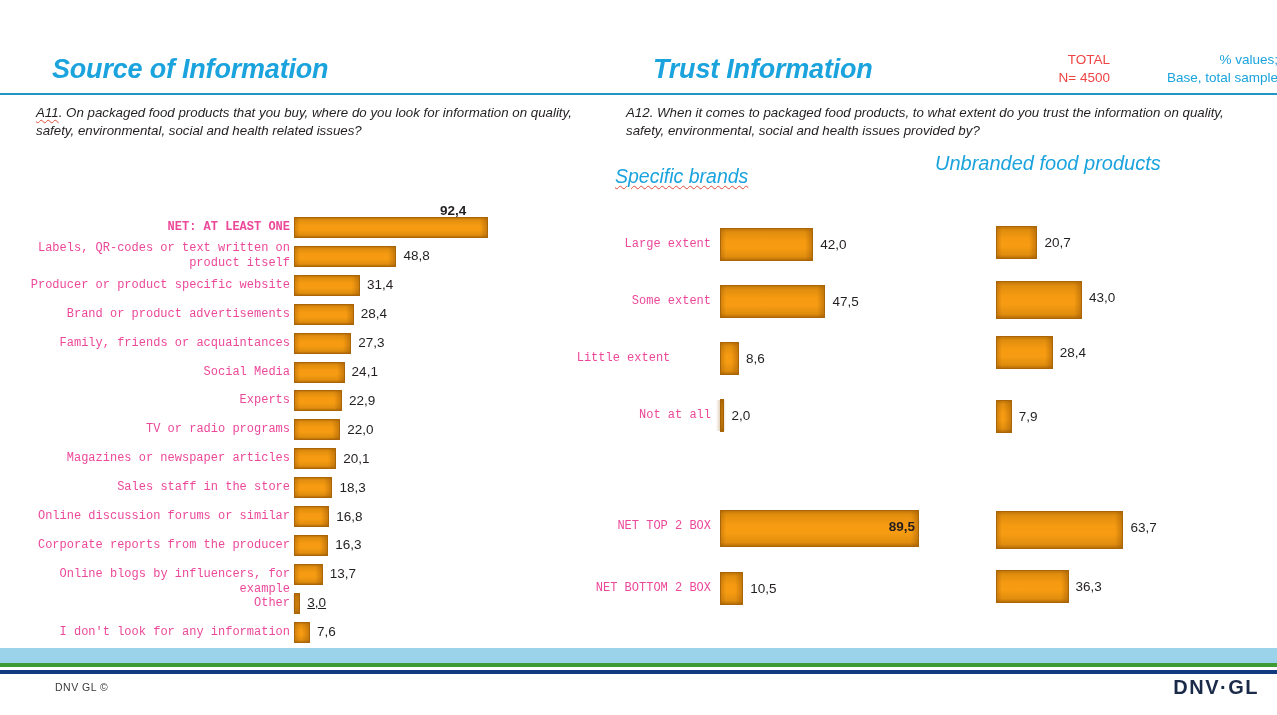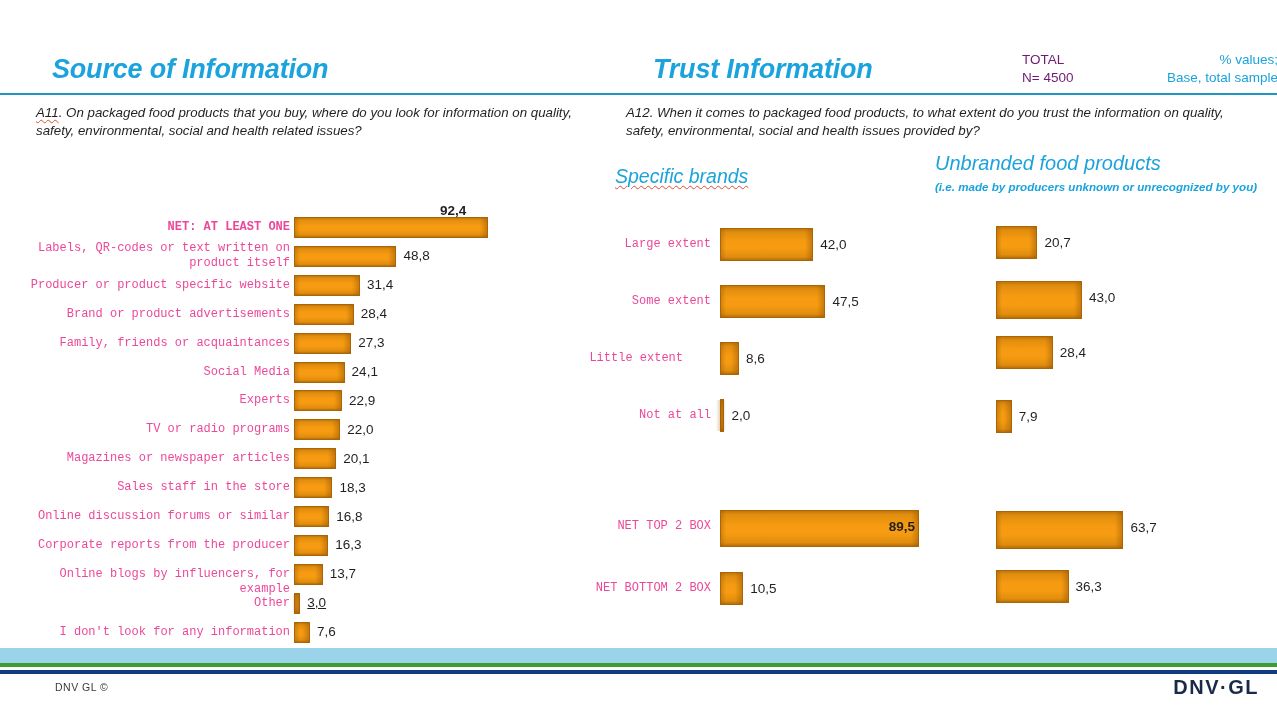--- a/index.html
+++ b/index.html
@@ -11,22 +11,22 @@
   .slide{position:absolute;inset:0;}
 
   
   .title{
     position:absolute;font-style:italic;font-weight:bold;
     color:#1aa3dd;font-size:27px;letter-spacing:-0.2px;white-space:nowrap;
   }
   #title-left{left:23px;top:54px;margin-left:29px;}
   #title-right{left:653px;top:54px;text-align:center;}
 
-  .total-block{position:absolute;left:1022px;top:51px;width:120px;
-    font-size:13.5px;line-height:18px;color:#701a75;}
+  .total-block{position:absolute;left:990px;top:51px;width:120px;
+    font-size:13.5px;line-height:18px;color:#ef4444;text-align:right;}
   .base-block{position:absolute;left:1100px;top:51px;width:178px;text-align:right;
     font-size:13.5px;line-height:18px;color:#1aa3dd;}
 
   .hrule{position:absolute;left:0;top:93px;width:1277px;height:2px;background:#2196c4;}
 
   .qtext{
     position:absolute;font-style:italic;font-size:13.3px;line-height:17.5px;color:#231f20;
   }
   #q-left{left:36px;top:104px;width:565px;}
   #q-right{left:626px;top:104px;width:600px;}
@@ -95,21 +95,20 @@
 
   <div class="qtext" id="q-left">
     <span class="spell">A11</span><span>. On packaged food products that you buy, where do you look for information on quality, safety, environmental, social and health related issues?</span>
   </div>
   <div class="qtext" id="q-right">A12. When it comes to packaged food products, to what extent do you trust the information on quality, safety, environmental, social and health issues provided by?</div>
 
   <div class="subhead" id="sub-brands">
     <span class="spell">Specific brands</span>
   </div>
   <div class="subhead" id="sub-unbranded">Unbranded food products</div>
-  <div id="sub-unbranded-note">(i.e. made by producers unknown or unrecognized by you)</div>
 
   <div class="chart" id="chart-source">
       <div class="cat-label bold" style="left: 20px; width: 270px; top: 220px;">NET: AT LEAST ONE</div>
       <div class="bar" style="left: 294px; top: 217px; width: 194.04px; height: 21px;"></div>
       <div class="val inside" style="top: 203px; left: 440.04px;">92,4</div>
       <div class="cat-label" style="left: 20px; width: 270px; top: 241.4px;">Labels, QR-codes or text written on product itself</div>
       <div class="bar" style="left: 294px; top: 245.9px; width: 102.48px; height: 21px;"></div>
       <div class="val" style="top: 248.4px; left: 403.48px;">48,8</div>
       <div class="cat-label" style="left: 20px; width: 270px; top: 277.8px;">Producer or product specific website</div>
       <div class="bar" style="left: 294px; top: 274.8px; width: 65.94px; height: 21px;"></div>
@@ -152,21 +151,21 @@
       <div class="val" style="top: 624.1px; left: 316.96px;">7,6</div>
     </div>
 
   <div class="chart" id="chart-brands">
       <div class="cat-label" style="left: 560px; width: 151px; top: 237px;">Large extent</div>
       <div class="bar" style="left: 720px; top: 228px; width: 93.24px; height: 33px;"></div>
       <div class="val" style="top: 236.5px; left: 820.24px; text-align: right;">42,0</div>
       <div class="cat-label" style="left: 560px; width: 151px; top: 294px;">Some extent</div>
       <div class="bar" style="left: 720px; top: 285px; width: 105.45px; height: 33px;"></div>
       <div class="val" style="top: 293.5px; left: 832.45px;">47,5</div>
-      <div class="cat-label" style="left: 532px; width: 151px; top: 351px;">Little extent</div>
+      <div class="cat-label" style="left: 548px; width: 151px; top: 351px; text-align: center;">Little extent</div>
       <div class="bar" style="left: 720px; top: 342px; width: 19.092px; height: 33px;"></div>
       <div class="val" style="top: 350.5px; left: 746.092px;">8,6</div>
       <div class="cat-label" style="left: 560px; width: 151px; top: 408px;">Not at all</div>
       <div class="bar" style="left: 720px; top: 399px; width: 4.44px; height: 33px;"></div>
       <div class="val" style="top: 407.5px; left: 731.44px;">2,0</div>
       <div class="cat-label" style="left: 560px; width: 151px; top: 519px;">NET TOP 2 BOX</div>
       <div class="bar" style="left: 720px; top: 510px; width: 198.69px; height: 37px;"></div>
       <div class="val inside" style="top: 518.5px; left: 888.69px;">89,5</div>
       <div class="cat-label" style="left: 560px; width: 151px; top: 581px;">NET BOTTOM 2 BOX</div>
       <div class="bar" style="left: 720px; top: 572px; width: 23.31px; height: 33px;"></div>

